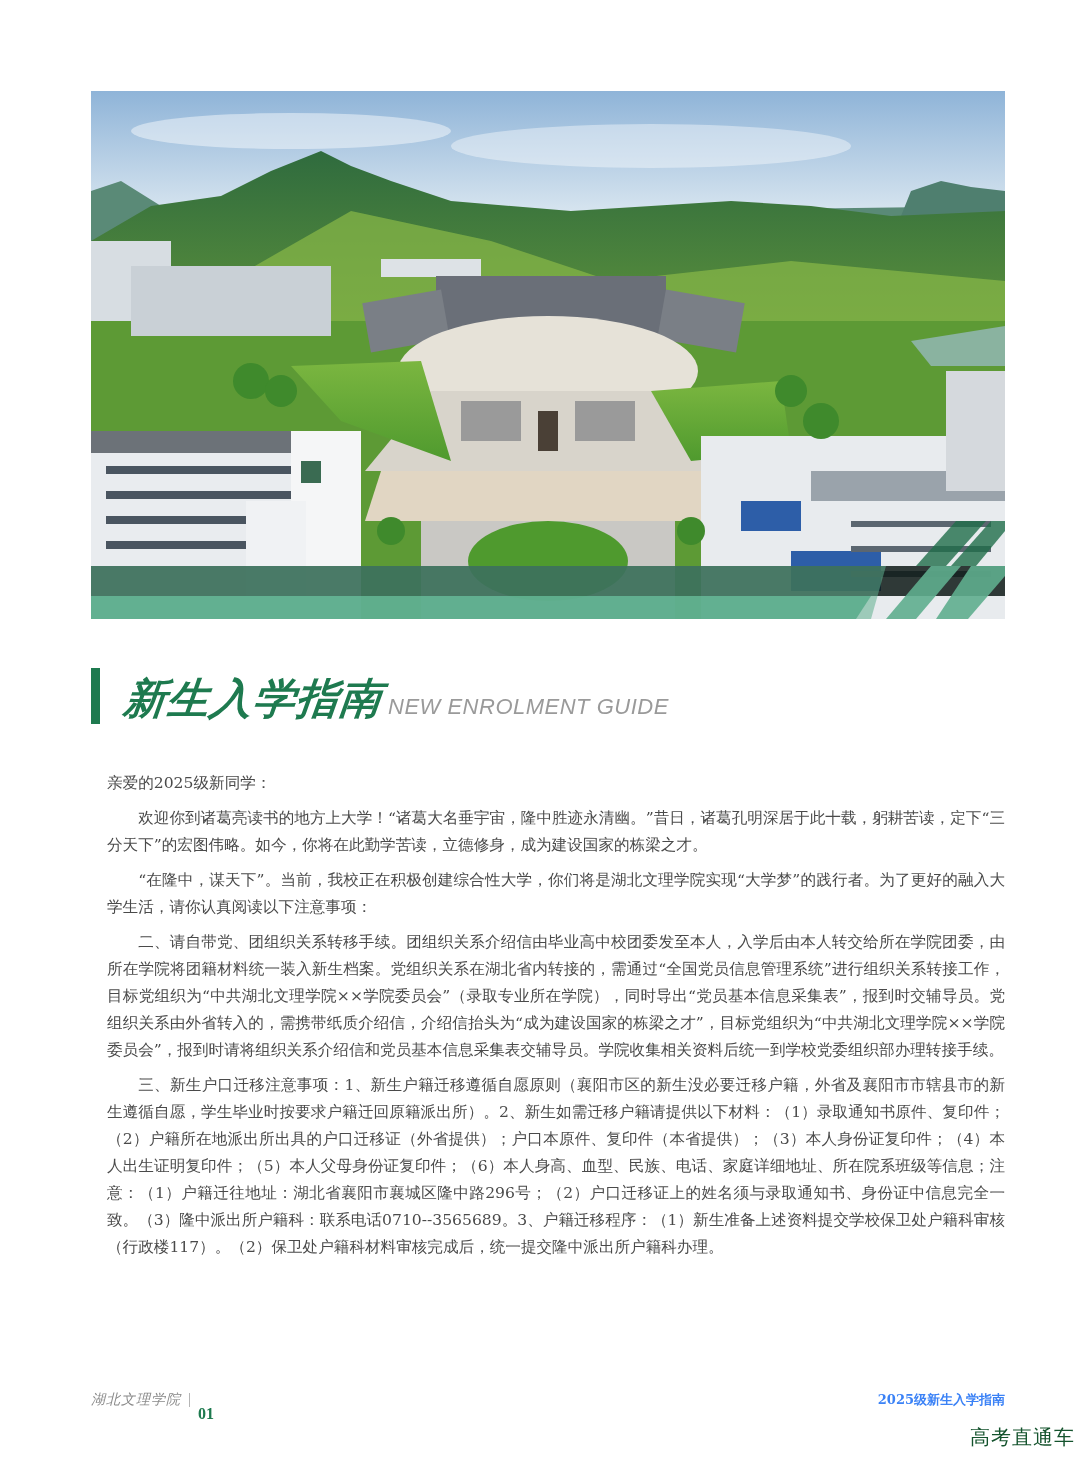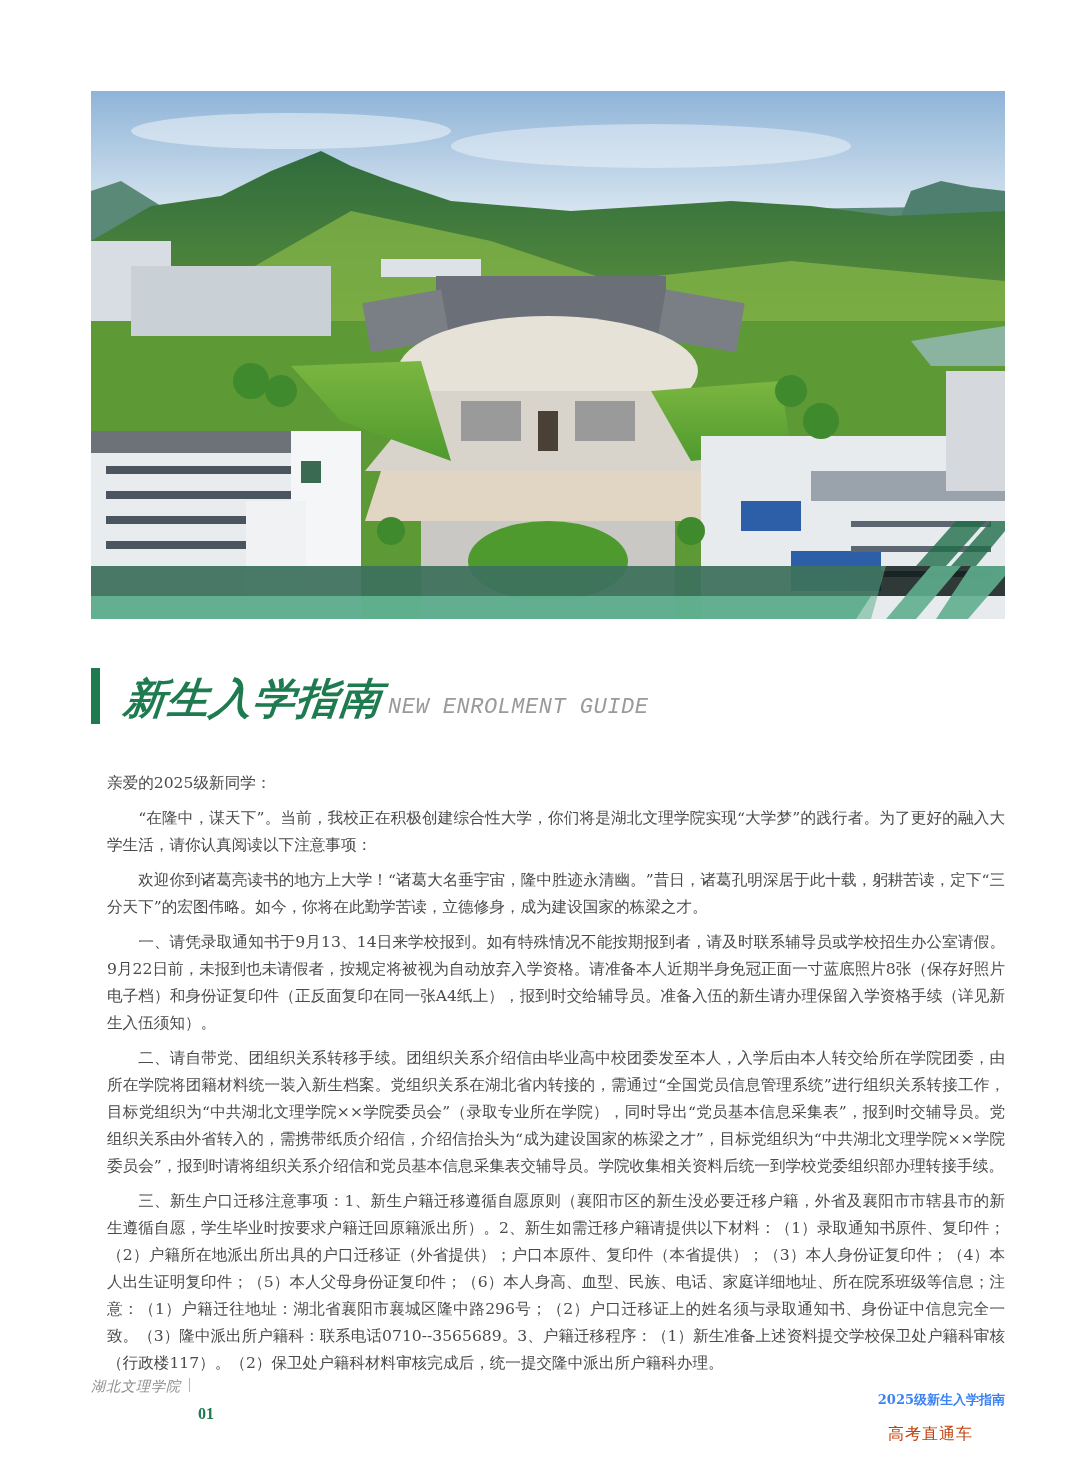--- a/index.html
+++ b/index.html
@@ -48,21 +48,21 @@
       font-weight: bold;
       font-style: italic;
       font-size: 42px;
       color: #1e7a4f;
       line-height: 1;
       letter-spacing: 1px;
       transform: skewX(-6deg);
       padding-bottom: 4px;
     }
     .title-en {
-      font-family: Liberation Mono, monospace;
+      font-family: Liberation Sans, sans-serif;
       font-style: italic;
       font-size: 22px;
       color: #9a9a9a;
       margin-left: 6px;
       padding-bottom: 4px;
       letter-spacing: 0.5px;
     }
 
     
     .content {
@@ -93,21 +93,21 @@
       left: 91px;
       top: 1388px;
       width: 914px;
       height: 24px;
       display: flex;
       justify-content: space-between;
       align-items: center;
     }
     .footer-left {
       display: flex;
-      align-items: flex-start;
+      align-items: center;
     }
     .footer-school {
       font-family: "DejaVu Serif", serif;
       font-style: italic;
       font-size: 14px;
       color: #8a8a8a;
       letter-spacing: 1px;
     }
     .footer-sep {
       width: 1px;
@@ -124,25 +124,25 @@
     }
     .footer-right {
       font-family: "DejaVu Serif", serif;
       font-weight: bold;
       font-size: 13px;
       color: #3b82f6;
     }
 
     .watermark {
       position: absolute;
-      left: 888px;
+      left: 970px;
       top: 1424px;
       font-family: "DejaVu Sans", sans-serif;
-      font-size: 16px;
-      color: #c2410c;
+      font-size: 20px;
+      color: #14532d;
       letter-spacing: 1px;
     }
   </style>
 </head>
 <body>
 
 <div class="hero">
   <svg viewBox="0 0 914 528" preserveAspectRatio="none">
     <defs>
       <linearGradient id="sky" x1="0" y1="0" x2="0" y2="1">
@@ -239,23 +239,22 @@
 </div>
 
 <div class="title-block">
   <div class="title-bar"></div>
   <span class="title-cn">新生入学指南</span>
   <span class="title-en">NEW ENROLMENT GUIDE</span>
 </div>
 
 <div class="content">
   <p class="salutation">亲爱的2025级新同学：</p>
+  <p>欢迎你到诸葛亮读书的地方上大学！“诸葛大名垂宇宙，隆中胜迹永清幽。”昔日，诸葛孔明深居于此十载，躬耕苦读，定下“三分天下”的宏图伟略。如今，你将在此勤学苦读，立德修身，成为建设国家的栋梁之才。</p>
   <p>“在隆中，谋天下”。当前，我校正在积极创建综合性大学，你们将是湖北文理学院实现“大学梦”的践行者。为了更好的融入大学生活，请你认真阅读以下注意事项：</p>
-  <p>欢迎你到诸葛亮读书的地方上大学！“诸葛大名垂宇宙，隆中胜迹永清幽。”昔日，诸葛孔明深居于此十载，躬耕苦读，定下“三分天下”的宏图伟略。如今，你将在此勤学苦读，立德修身，成为建设国家的栋梁之才。</p>
-  <p>一、请凭录取通知书于9月13、14日来学校报到。如有特殊情况不能按期报到者，请及时联系辅导员或学校招生办公室请假。9月22日前，未报到也未请假者，按规定将被视为自动放弃入学资格。请准备本人近期半身免冠正面一寸蓝底照片8张（保存好照片电子档）和身份证复印件（正反面复印在同一张A4纸上），报到时交给辅导员。准备入伍的新生请办理保留入学资格手续（详见新生入伍须知）。</p>
   <p>二、请自带党、团组织关系转移手续。团组织关系介绍信由毕业高中校团委发至本人，入学后由本人转交给所在学院团委，由所在学院将团籍材料统一装入新生档案。党组织关系在湖北省内转接的，需通过“全国党员信息管理系统”进行组织关系转接工作，目标党组织为“中共湖北文理学院××学院委员会”（录取专业所在学院），同时导出“党员基本信息采集表”，报到时交辅导员。党组织关系由外省转入的，需携带纸质介绍信，介绍信抬头为“成为建设国家的栋梁之才”，目标党组织为“中共湖北文理学院××学院委员会”，报到时请将组织关系介绍信和党员基本信息采集表交辅导员。学院收集相关资料后统一到学校党委组织部办理转接手续。</p>
   <p>三、新生户口迁移注意事项：1、新生户籍迁移遵循自愿原则（襄阳市区的新生没必要迁移户籍，外省及襄阳市市辖县市的新生遵循自愿，学生毕业时按要求户籍迁回原籍派出所）。2、新生如需迁移户籍请提供以下材料：（1）录取通知书原件、复印件；（2）户籍所在地派出所出具的户口迁移证（外省提供）；户口本原件、复印件（本省提供）；（3）本人身份证复印件；（4）本人出生证明复印件；（5）本人父母身份证复印件；（6）本人身高、血型、民族、电话、家庭详细地址、所在院系班级等信息；注意：（1）户籍迁往地址：湖北省襄阳市襄城区隆中路296号；（2）户口迁移证上的姓名须与录取通知书、身份证中信息完全一致。（3）隆中派出所户籍科：联系电话0710--3565689。3、户籍迁移程序：（1）新生准备上述资料提交学校保卫处户籍科审核（行政楼117）。（2）保卫处户籍科材料审核完成后，统一提交隆中派出所户籍科办理。</p>
 </div>
 
 <div class="footer">
   <div class="footer-left">
     <span class="footer-school">湖北文理学院</span>
     <span class="footer-sep"></span>
     <span class="footer-page">01</span>
   </div>

